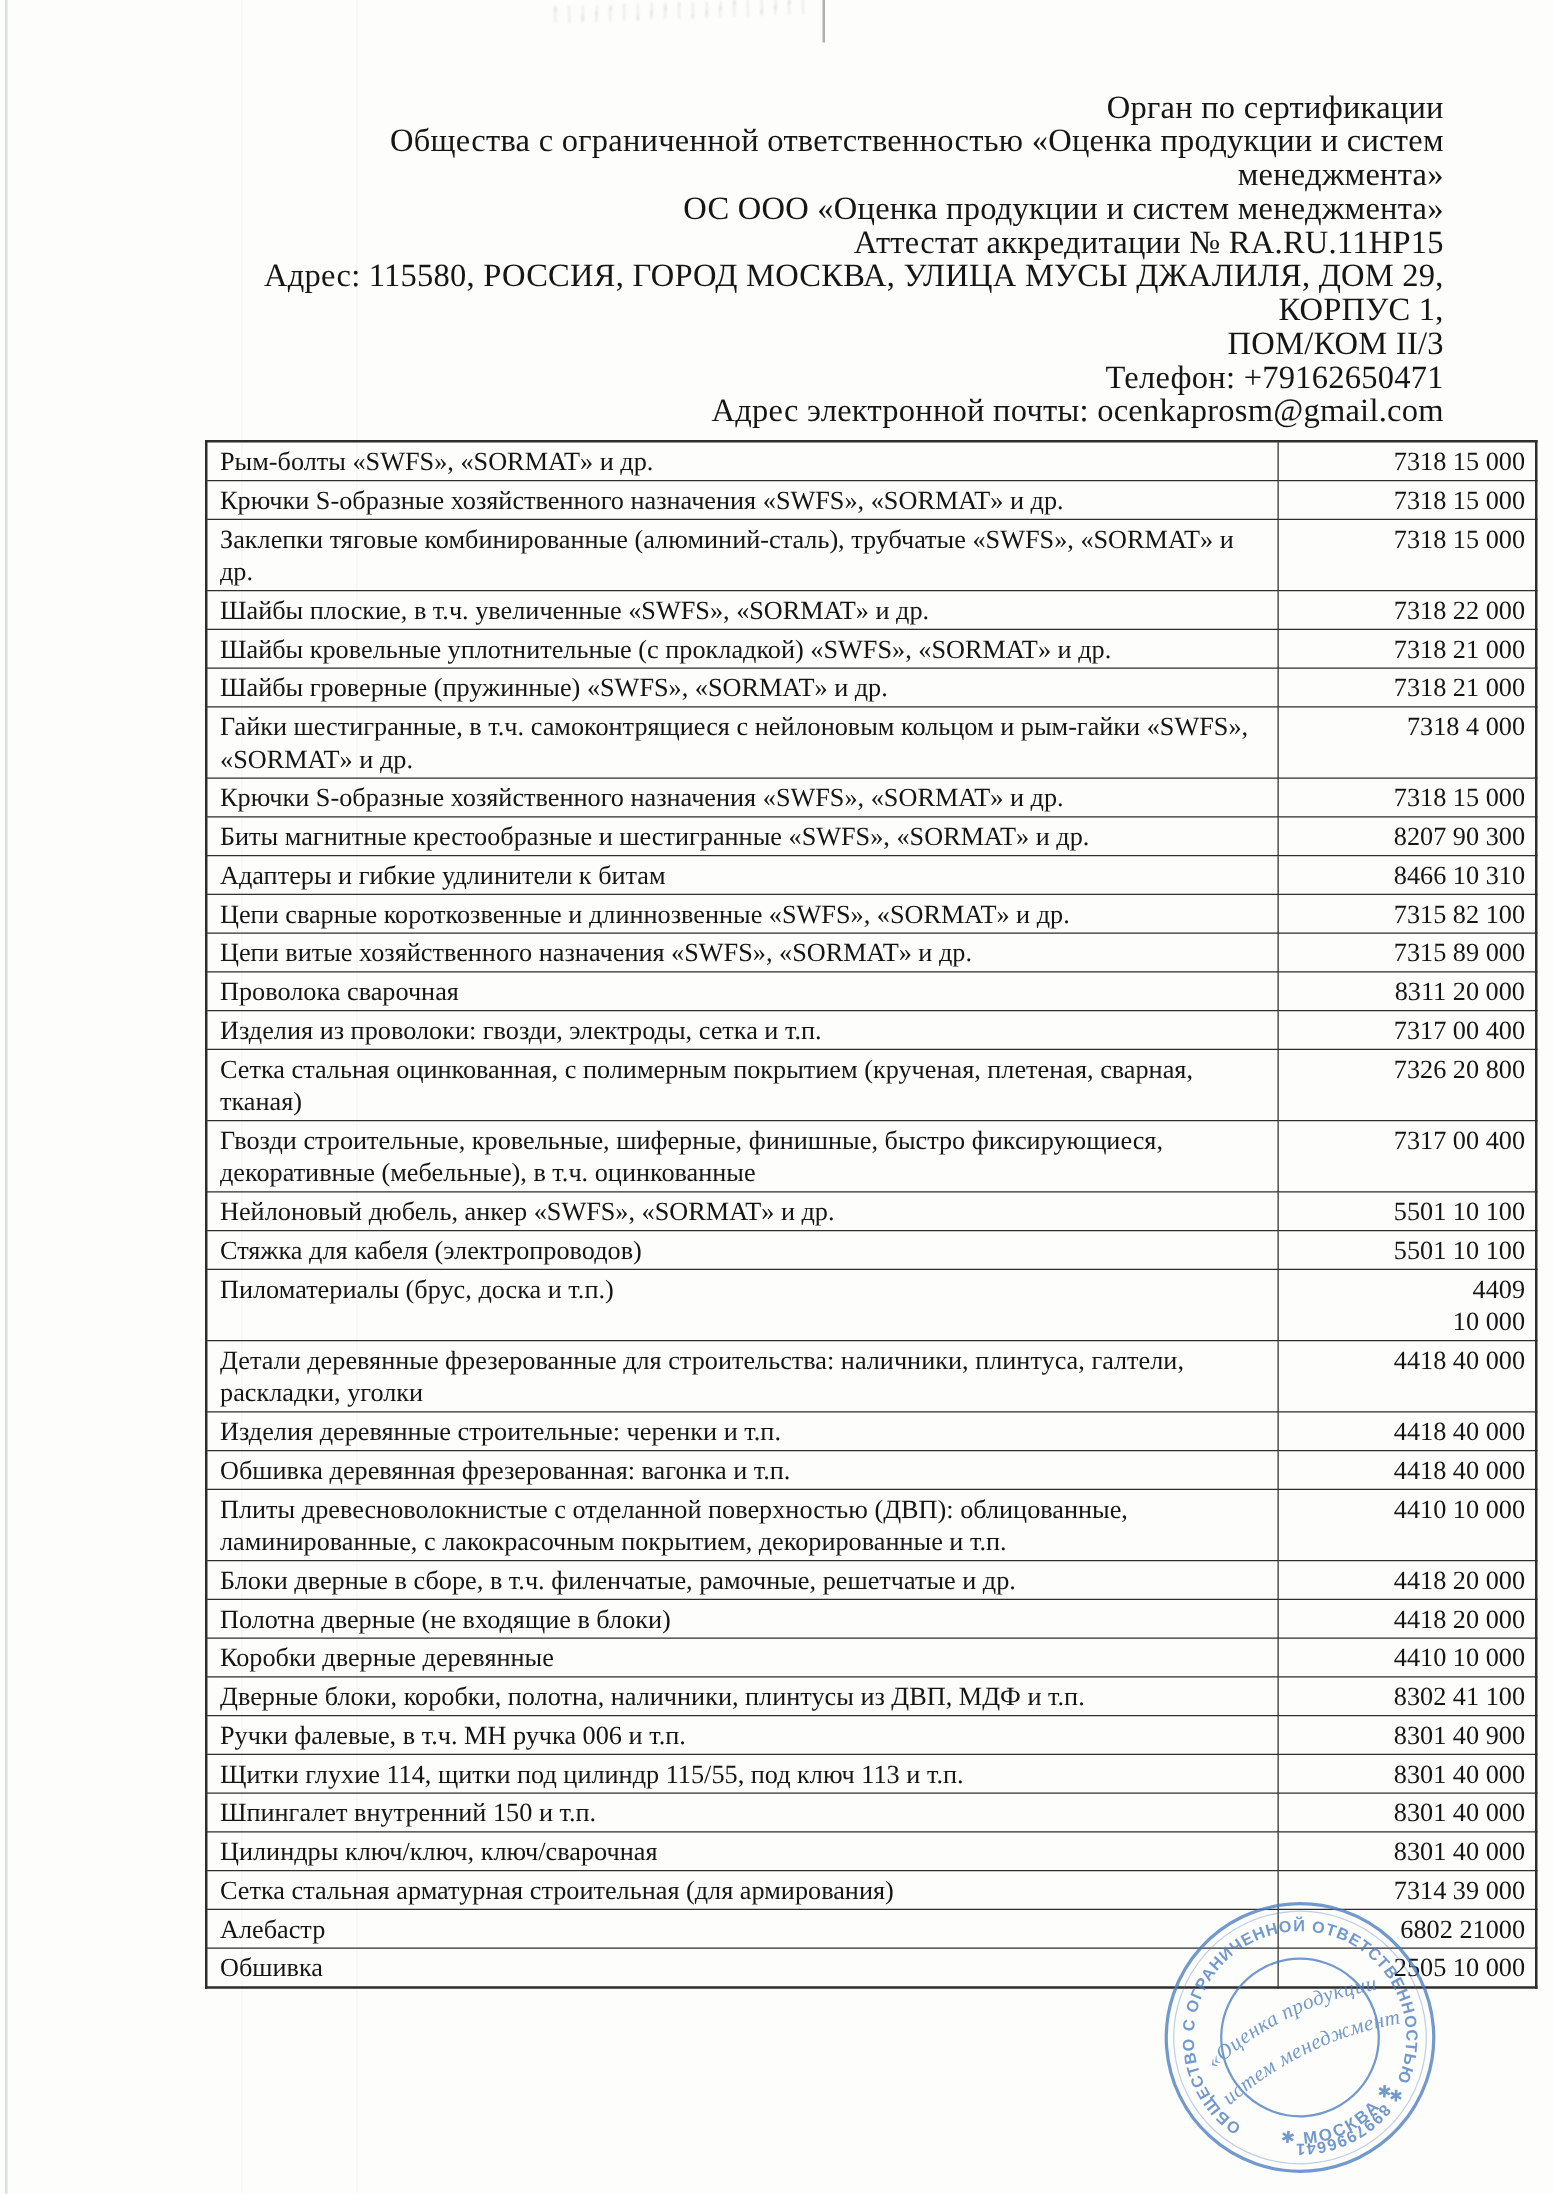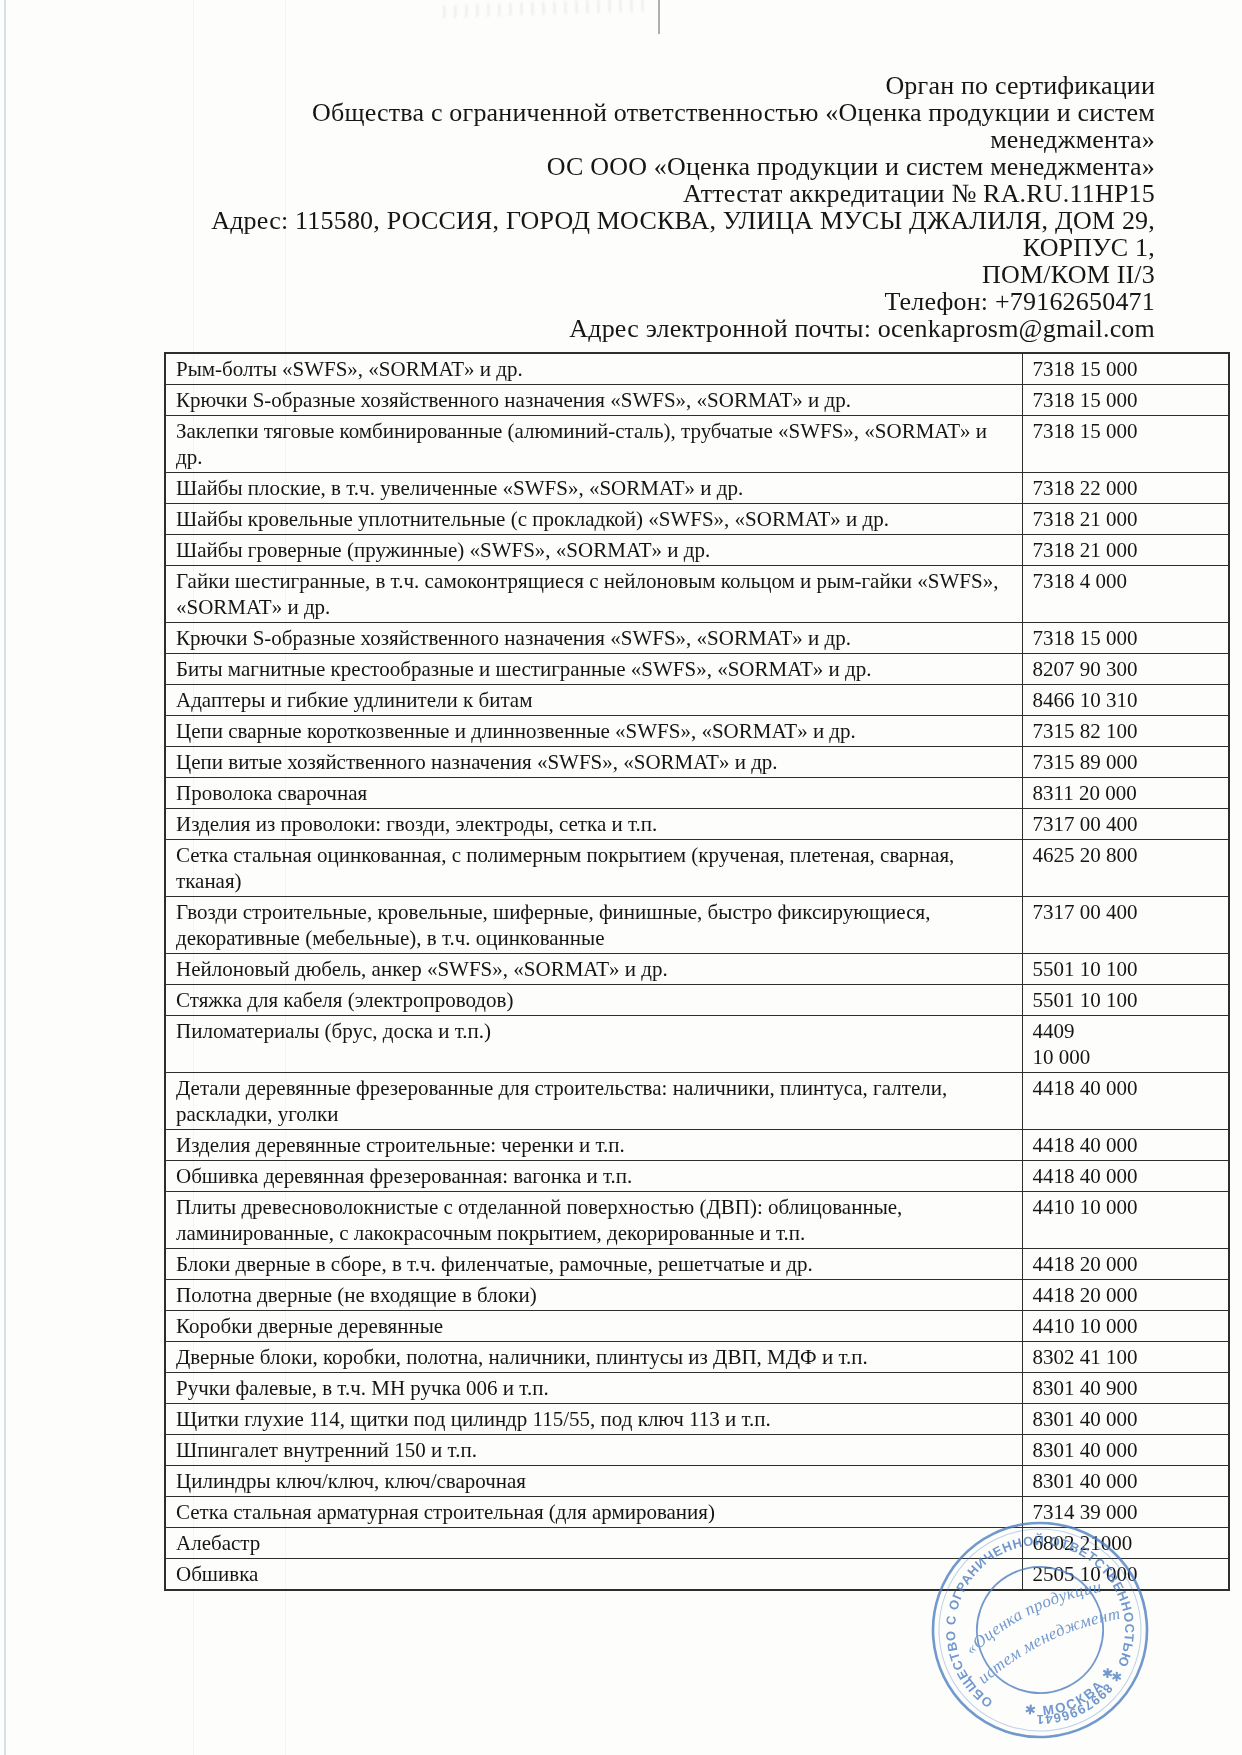--- a/index.html
+++ b/index.html
@@ -34,21 +34,21 @@
     border-collapse:collapse;table-layout:fixed;
     font-size:21px;line-height:26px;color:#151515;
     border:2px solid #2e2e2e;
     margin-left:18px;
   }
   table.codes td{
     border:1px solid #2e2e2e;
     vertical-align:top;
     padding:2px 8px 2px 10px;
   }
-  td.c2{white-space:pre-line;}
+  td.c2{white-space:pre-line;text-align:right;}
 
   
   .stamp{position:absolute;left:905px;top:1495px;width:270px;height:270px;
     opacity:.78;filter:blur(.4px);pointer-events:none;}
   .stamp text{fill:#4b7dc1;}
   .stamp .ring-caps{font-family:"Liberation Sans","DejaVu Sans",sans-serif;
     font-size:13px;letter-spacing:.8px;font-weight:600;}
   .stamp .bottom-caps{font-family:"Liberation Sans","DejaVu Sans",sans-serif;
     font-size:13.5px;letter-spacing:2px;font-weight:600;}
   .stamp .script{font-family:"Liberation Serif","DejaVu Serif",serif;
@@ -147,21 +147,21 @@
     <td class="c2">8311 20 000</td>
   </tr>
 
   <tr>
     <td class="c1">Изделия из проволоки: гвозди, электроды, сетка и т.п.</td>
     <td class="c2">7317 00 400</td>
   </tr>
 
   <tr>
     <td class="c1">Сетка стальная оцинкованная, с полимерным покрытием (крученая, плетеная, сварная, тканая)</td>
-    <td class="c2">4625 20 800</td>
+    <td class="c2">7326 20 800</td>
   </tr>
 
   <tr>
     <td class="c1">Гвозди строительные, кровельные, шиферные, финишные, быстро фиксирующиеся, декоративные (мебельные), в т.ч. оцинкованные</td>
     <td class="c2">7317 00 400</td>
   </tr>
 
   <tr>
     <td class="c1">Нейлоновый дюбель, анкер «SWFS», «SORMAT» и др.</td>
     <td class="c2">5501 10 100</td>

